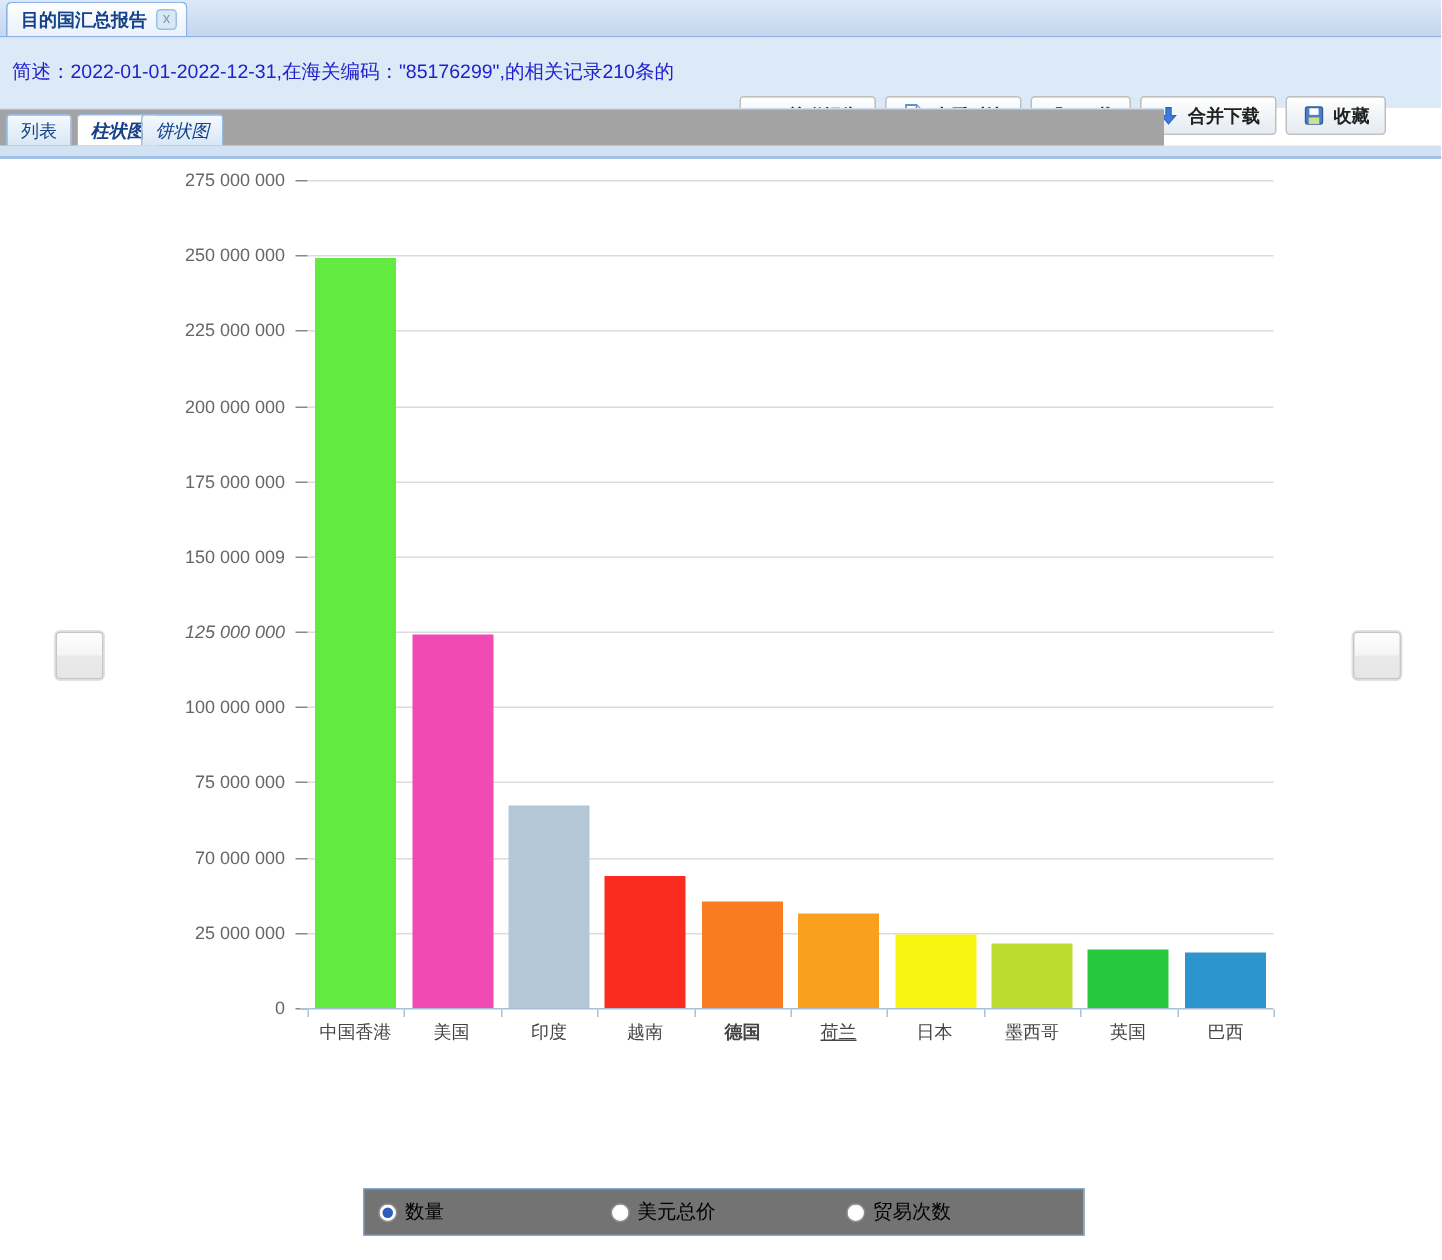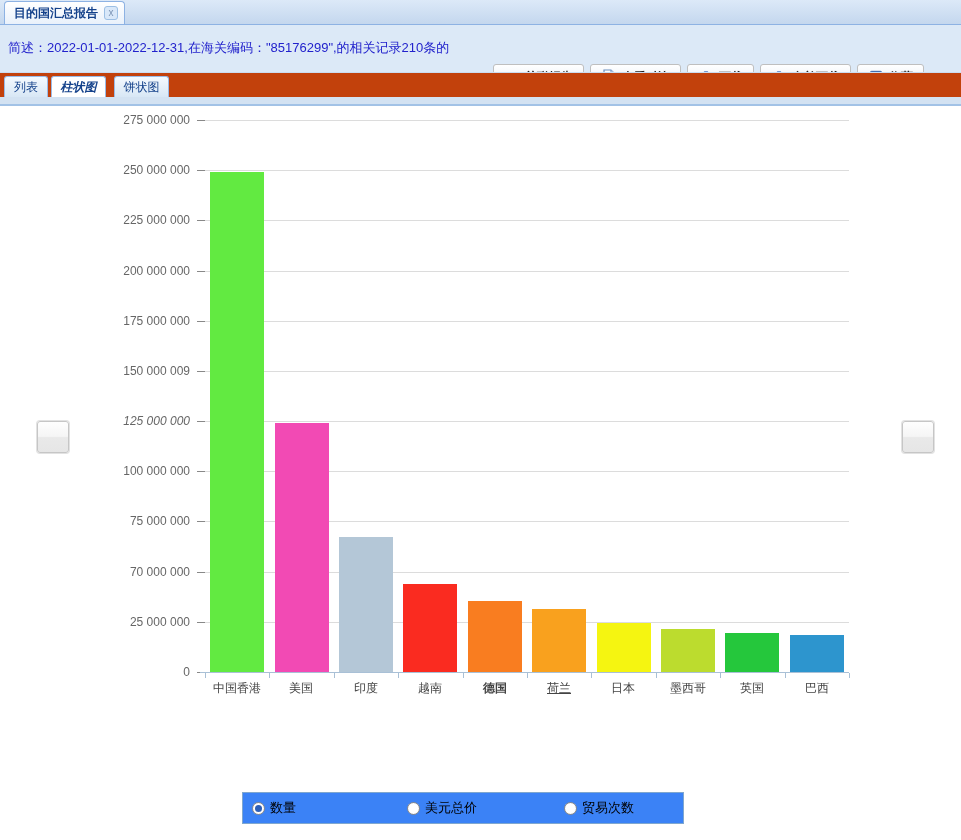--- a/index.html
+++ b/index.html
@@ -19,48 +19,48 @@
   
   .toolbar{position:absolute;left:0;top:25px;width:961px;height:47px;background:#dce9f7;}
   .summary{position:absolute;left:8px;top:14px;font-size:13px;color:#2222cc;white-space:nowrap;}
   .btnrow{position:absolute;left:493px;top:39px;display:flex;gap:6px;}
   .tbtn{display:inline-flex;align-items:center;gap:5px;height:26px;padding:0 10px;
     background:linear-gradient(#ffffff,#eef2f7 60%,#e6ebf2);border:1px solid #bfbfbf;border-radius:3px;
     font-size:12px;font-weight:bold;color:#222;cursor:pointer;font-family:inherit;}
   .tbtn .ico{display:inline-flex;width:16px;height:16px;align-items:center;justify-content:center;}
 
   
-  .subbar{position:absolute;left:0;top:72px;width:961px;height:25px;background:#c2410c;border-top:1px solid #cbdcf0;}
+  .subbar{position:absolute;left:0;top:72px;width:776px;height:25px;background:#a3a3a3;border-top:1px solid #cbdcf0;}
   .subtab{position:absolute;top:3px;height:21px;border:1px solid #99bbe8;border-bottom:none;border-radius:3px 3px 0 0;
     background:linear-gradient(#f4f9fe,#d8e7f5);display:flex;align-items:center;justify-content:center;
     font-size:12px;color:#15428b;cursor:pointer;box-sizing:border-box;}
   .subtab.active{background:#ffffff;font-weight:bold;font-style:italic;}
   .subtab.t0{left:4px;width:44px;}
   .subtab.t1{left:51px;width:55px;font-weight:bold;}
-  .subtab.t2{left:114px;width:55px;}
+  .subtab.t2{left:94px;width:55px;font-style:italic;}
   .bluestrip{position:absolute;left:0;top:97px;width:961px;height:7px;background:#d3e2f2;border-bottom:2px solid #a2c2e6;}
 
   
   #chart{position:absolute;left:0;top:106px;width:961px;height:664px;background:#fff;}
   .gl{position:absolute;height:1px;background:#dcdcdc;}
   .ytick{position:absolute;height:1px;background:#888;}
   .ylab{position:absolute;width:105px;text-align:right;font-size:12px;color:#666;white-space:nowrap;}
   .xlab{position:absolute;text-align:center;font-size:12px;color:#444;white-space:nowrap;}
   .baseline{position:absolute;height:1px;background:#a9c0d6;}
   .xtick{position:absolute;width:1px;height:5px;background:#a9c0d6;}
   .bar{position:absolute;}
 
   
   .pager{position:absolute;top:421px;width:30px;height:30px;border:1px solid #c6c6c6;border-radius:3px;
     background:linear-gradient(#fefefe,#f5f5f5 48%,#e9e9e9 52%,#e6e6e6);box-shadow:0 0 0 1px #e2e2e2;cursor:pointer;}
   .pager.left{left:37px;}
   .pager.right{left:902px;}
 
   
-  .metric{position:absolute;left:242px;top:792px;width:442px;height:32px;border:1px solid #7fa7cf;background:#3b82f6;box-sizing:border-box;}
+  .metric{position:absolute;left:242px;top:792px;width:481px;height:32px;border:1px solid #7fa7cf;background:#737373;box-sizing:border-box;}
   .mitem{position:absolute;top:6px;display:flex;align-items:center;gap:5px;font-size:13px;color:#000;cursor:pointer;}
   .mitem.m0{left:9px;}
   .mitem.m1{left:164px;}
   .mitem.m2{left:321px;}
   .radio{width:13px;height:13px;border-radius:50%;border:1px solid #8b8b8b;background:radial-gradient(#fff 55%,#ddd);
     box-sizing:border-box;position:relative;}
   .radio.sel::after{content:"";position:absolute;left:2px;top:2px;width:7px;height:7px;border-radius:50%;background:#2b5fb9;}
 </style>
 </head>
 <body>

